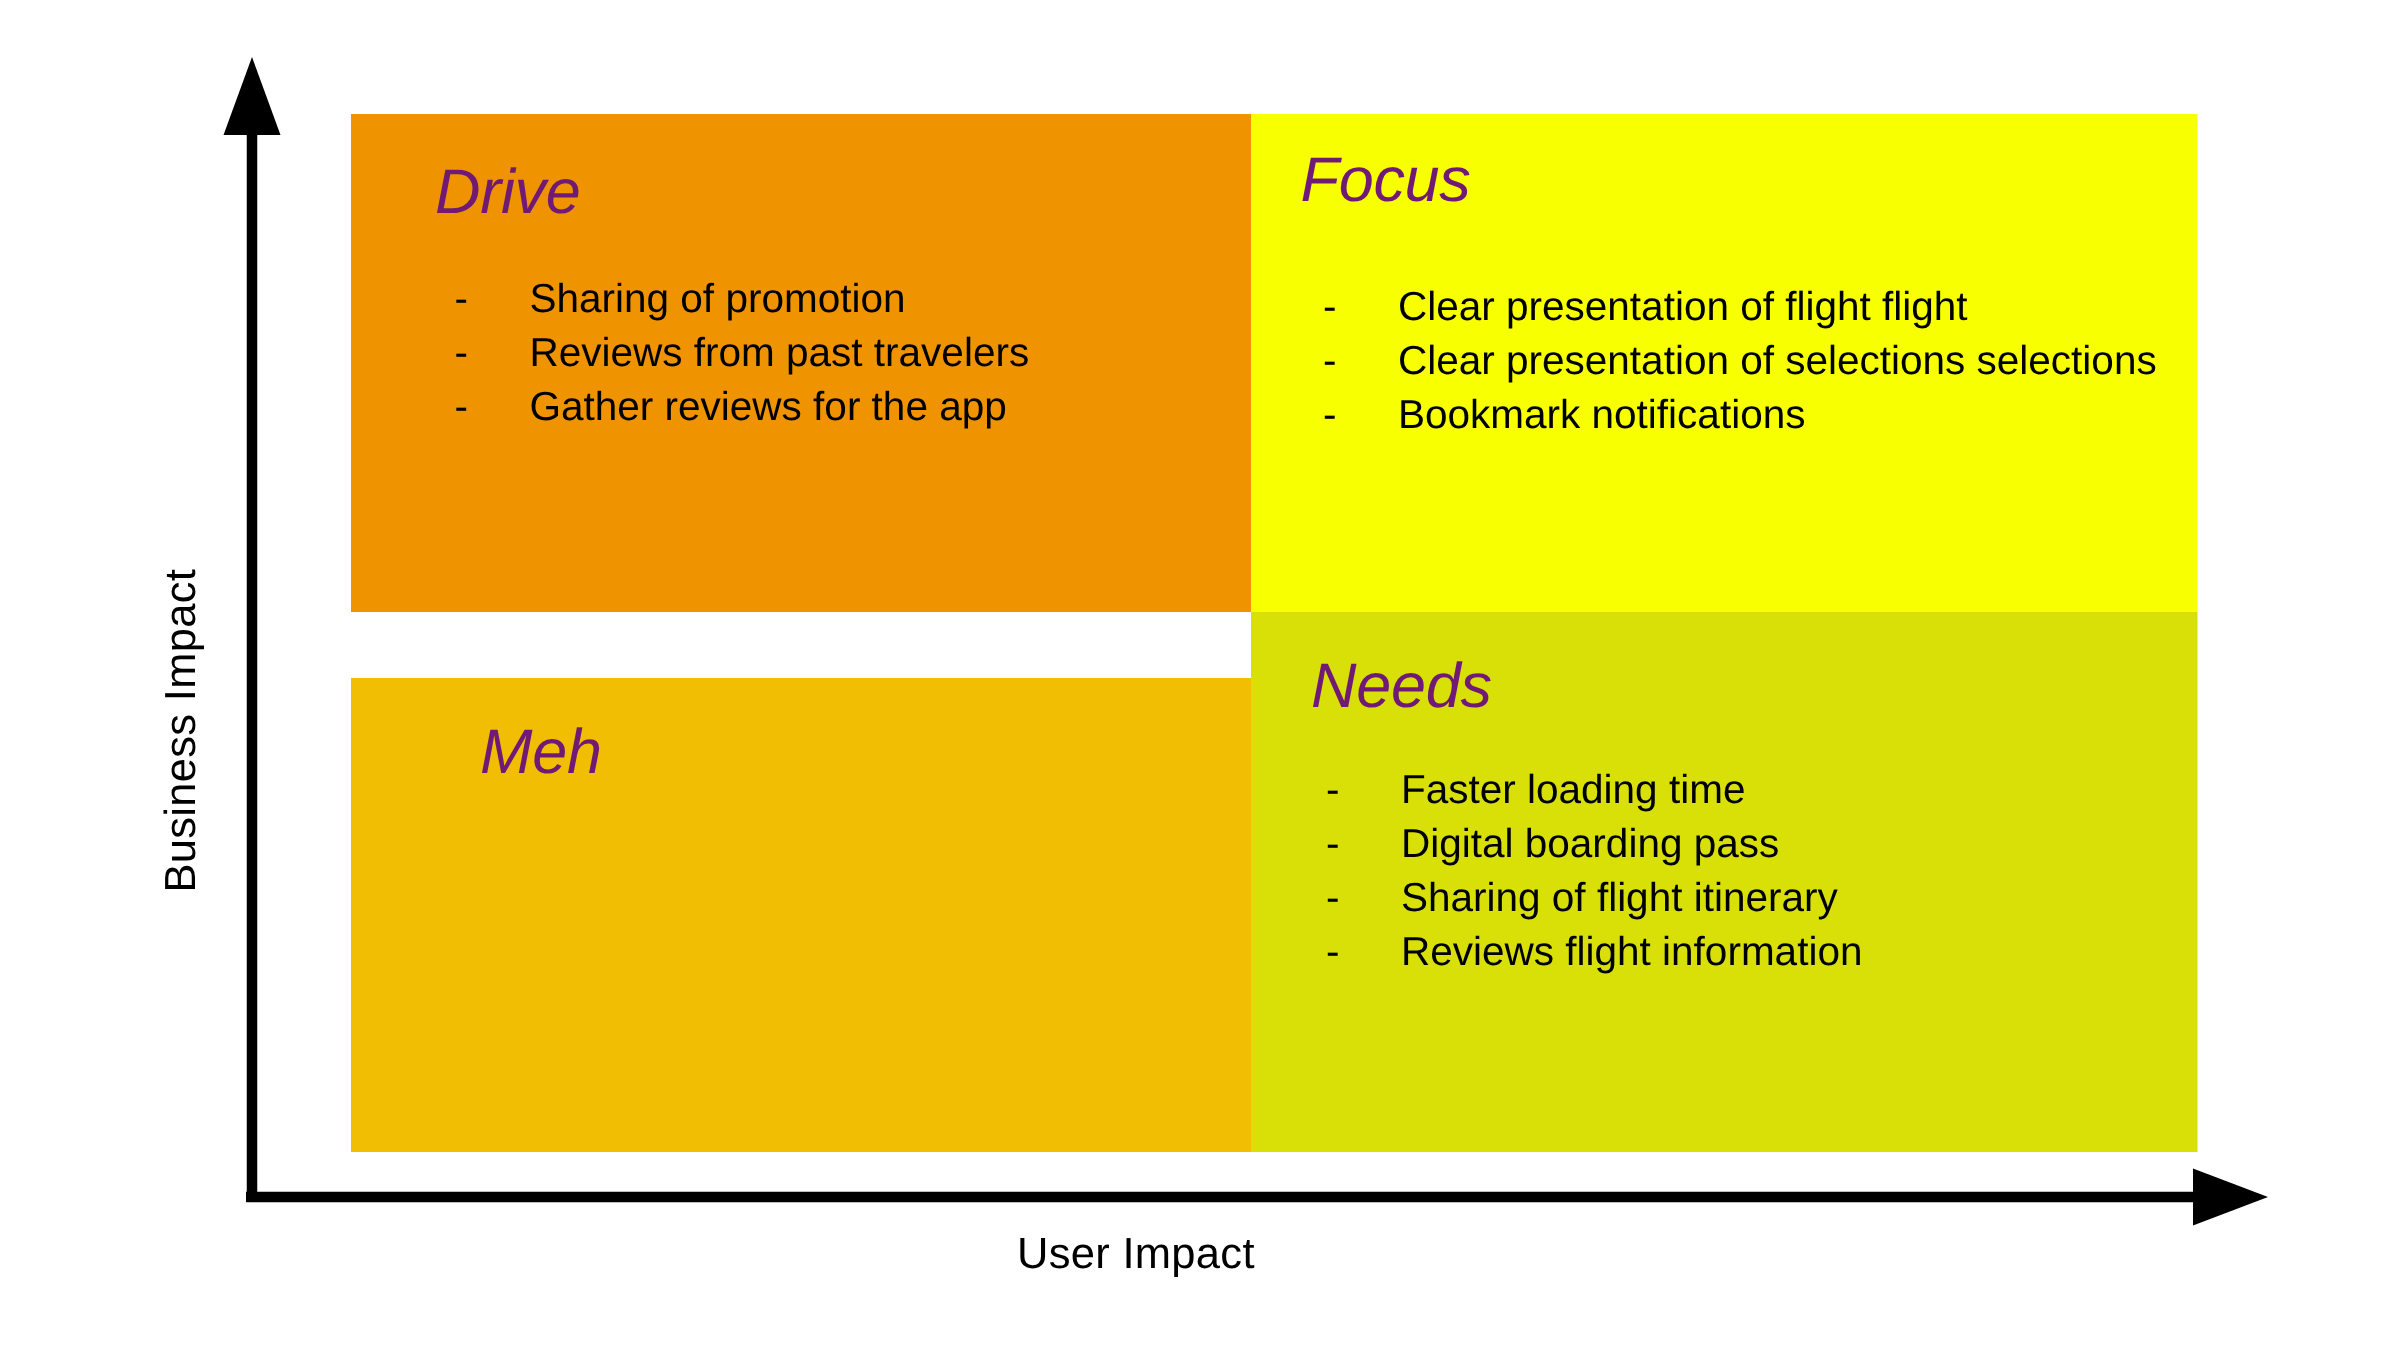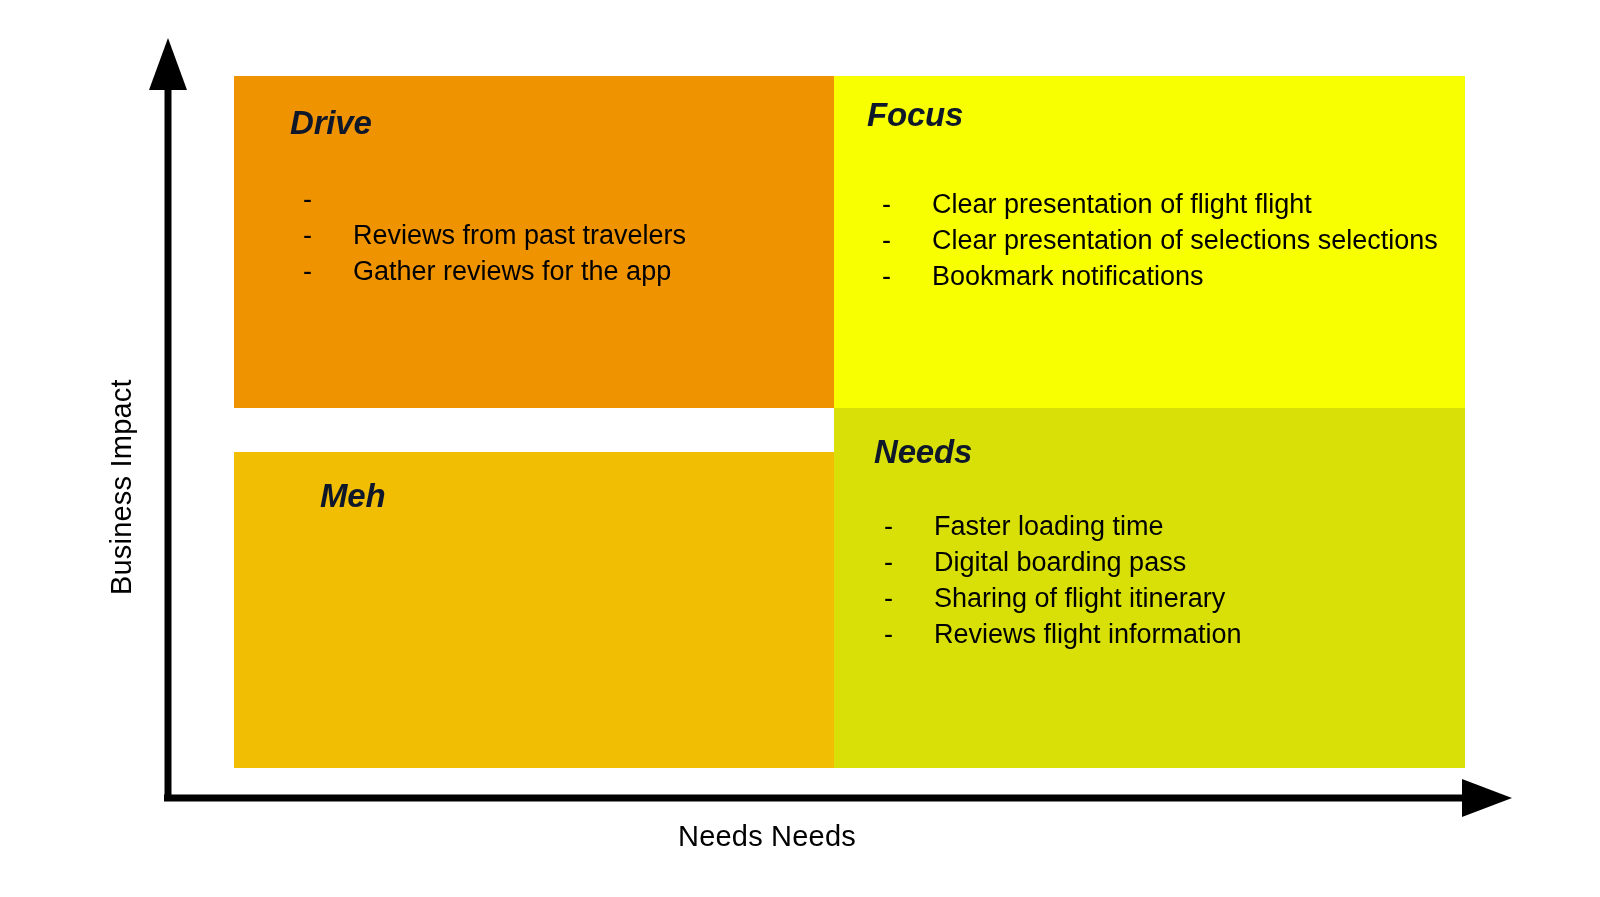--- a/index.html
+++ b/index.html
@@ -64,24 +64,24 @@
     position: relative;
     overflow: hidden;
   }
   .q-drive  { background: #ef9400; }
   .q-focus  { background: #f7ff00; }
   .q-meh    { background: #f2be04; margin-top: 44px; }
   .q-guide  { background: #d8e008; }
 
   .q-title {
     position: absolute;
-    font-size: 33px;
-    font-weight: bold;
+    font-size: 42px;
+    font-weight: normal;
     font-style: italic;
-    color: #0f172a;
+    color: #701a75;
     white-space: nowrap;
     letter-spacing: -0.2px;
   }
   .q-drive .q-title { left: 56px;  top: 28px; }
   .q-focus .q-title { left: 33px;  top: 20px; text-align: right; }
   .q-meh   .q-title { left: 86px;  top: 25px; }
   .q-guide .q-title { left: 40px;  top: 25px; }
 
   .q-list {
     position: absolute;
@@ -122,29 +122,30 @@
 
     <polygon points="168,38 187,90 149,90" fill="#000000"></polygon>
 
     <line x1="164" y1="798" x2="1480" y2="798" stroke="#000000" stroke-width="7"></line>
 
     <polygon points="1512,798 1462,779 1462,817" fill="#000000"></polygon>
   </svg>
 
   <div class="axis-label" id="y-axis-label">Business Impact</div>
 
-  <div class="axis-label" id="x-axis-label">Needs Needs</div>
+  <div class="axis-label" id="x-axis-label">User Impact</div>
 
   <div id="matrix">
 
     <div class="quadrant q-drive">
       <div class="q-title">Drive</div>
       <ul class="q-list">
           <li>
             <span class="bullet-dash">-</span>
+            <span class="bullet-text">Sharing of promotion</span>
           </li>
           <li>
             <span class="bullet-dash">-</span>
             <span class="bullet-text">Reviews from past travelers</span>
           </li>
           <li>
             <span class="bullet-dash">-</span>
             <span class="bullet-text">Gather reviews for the app</span>
           </li>
         </ul>

